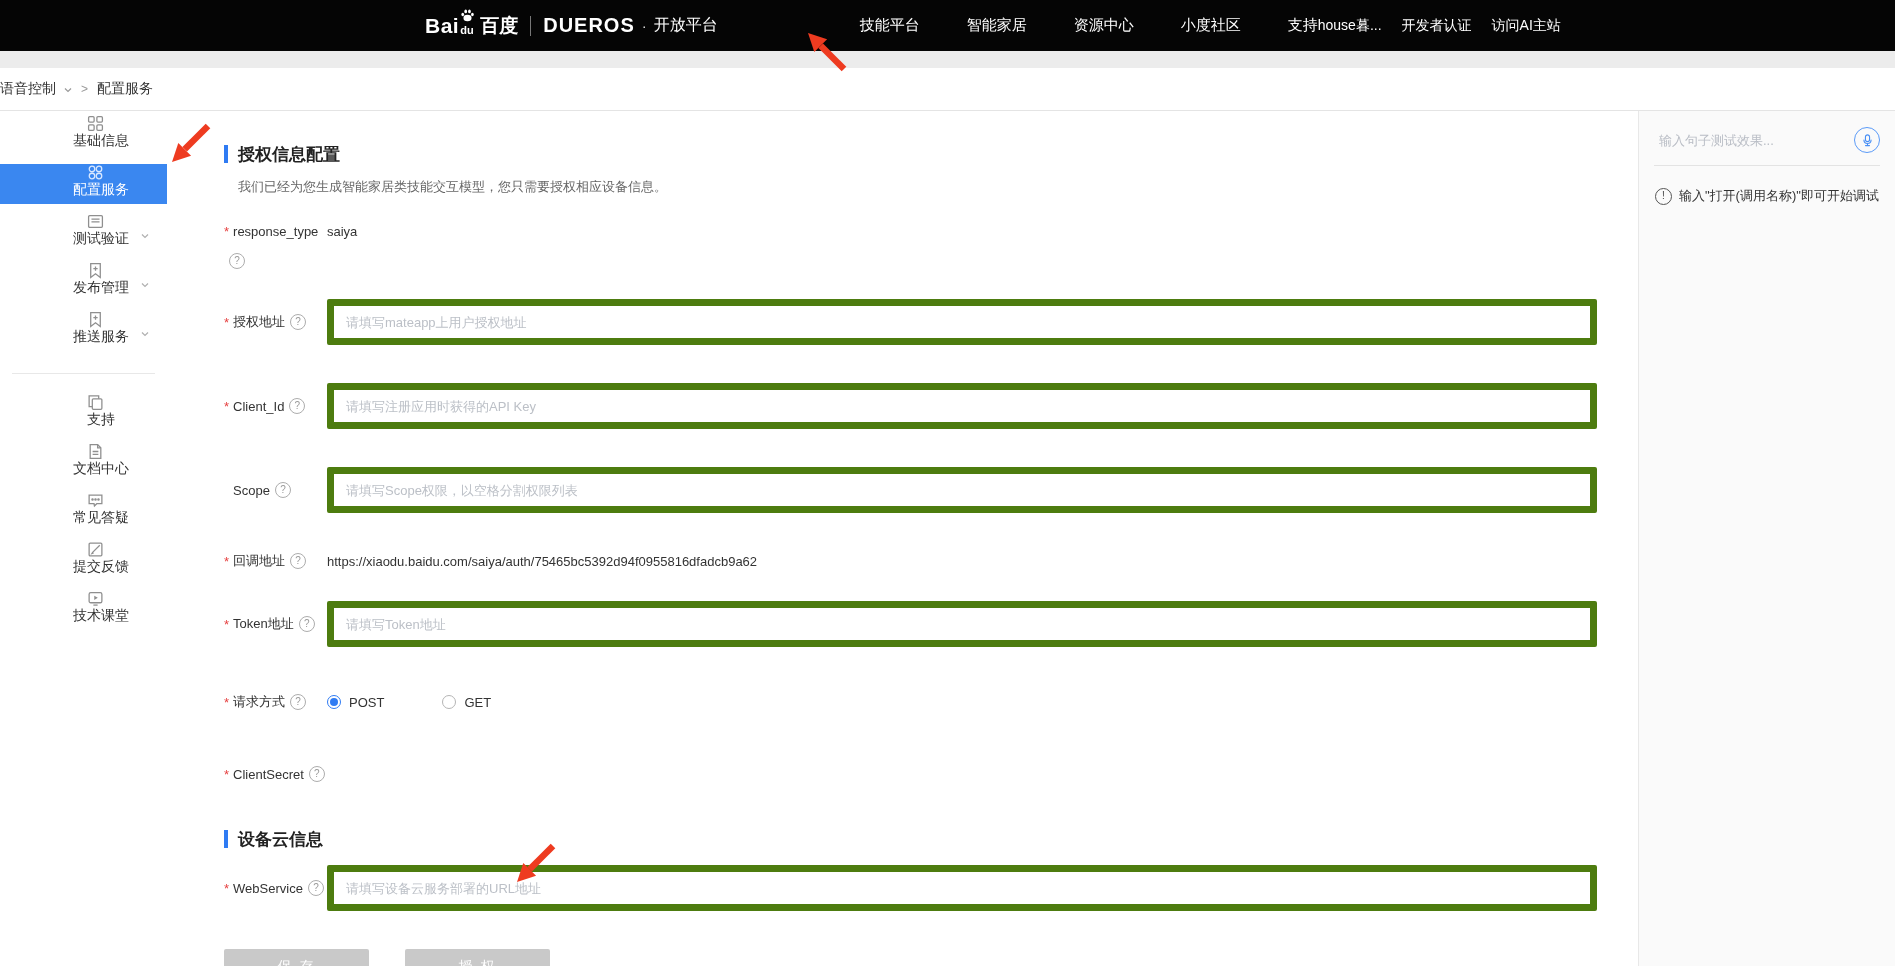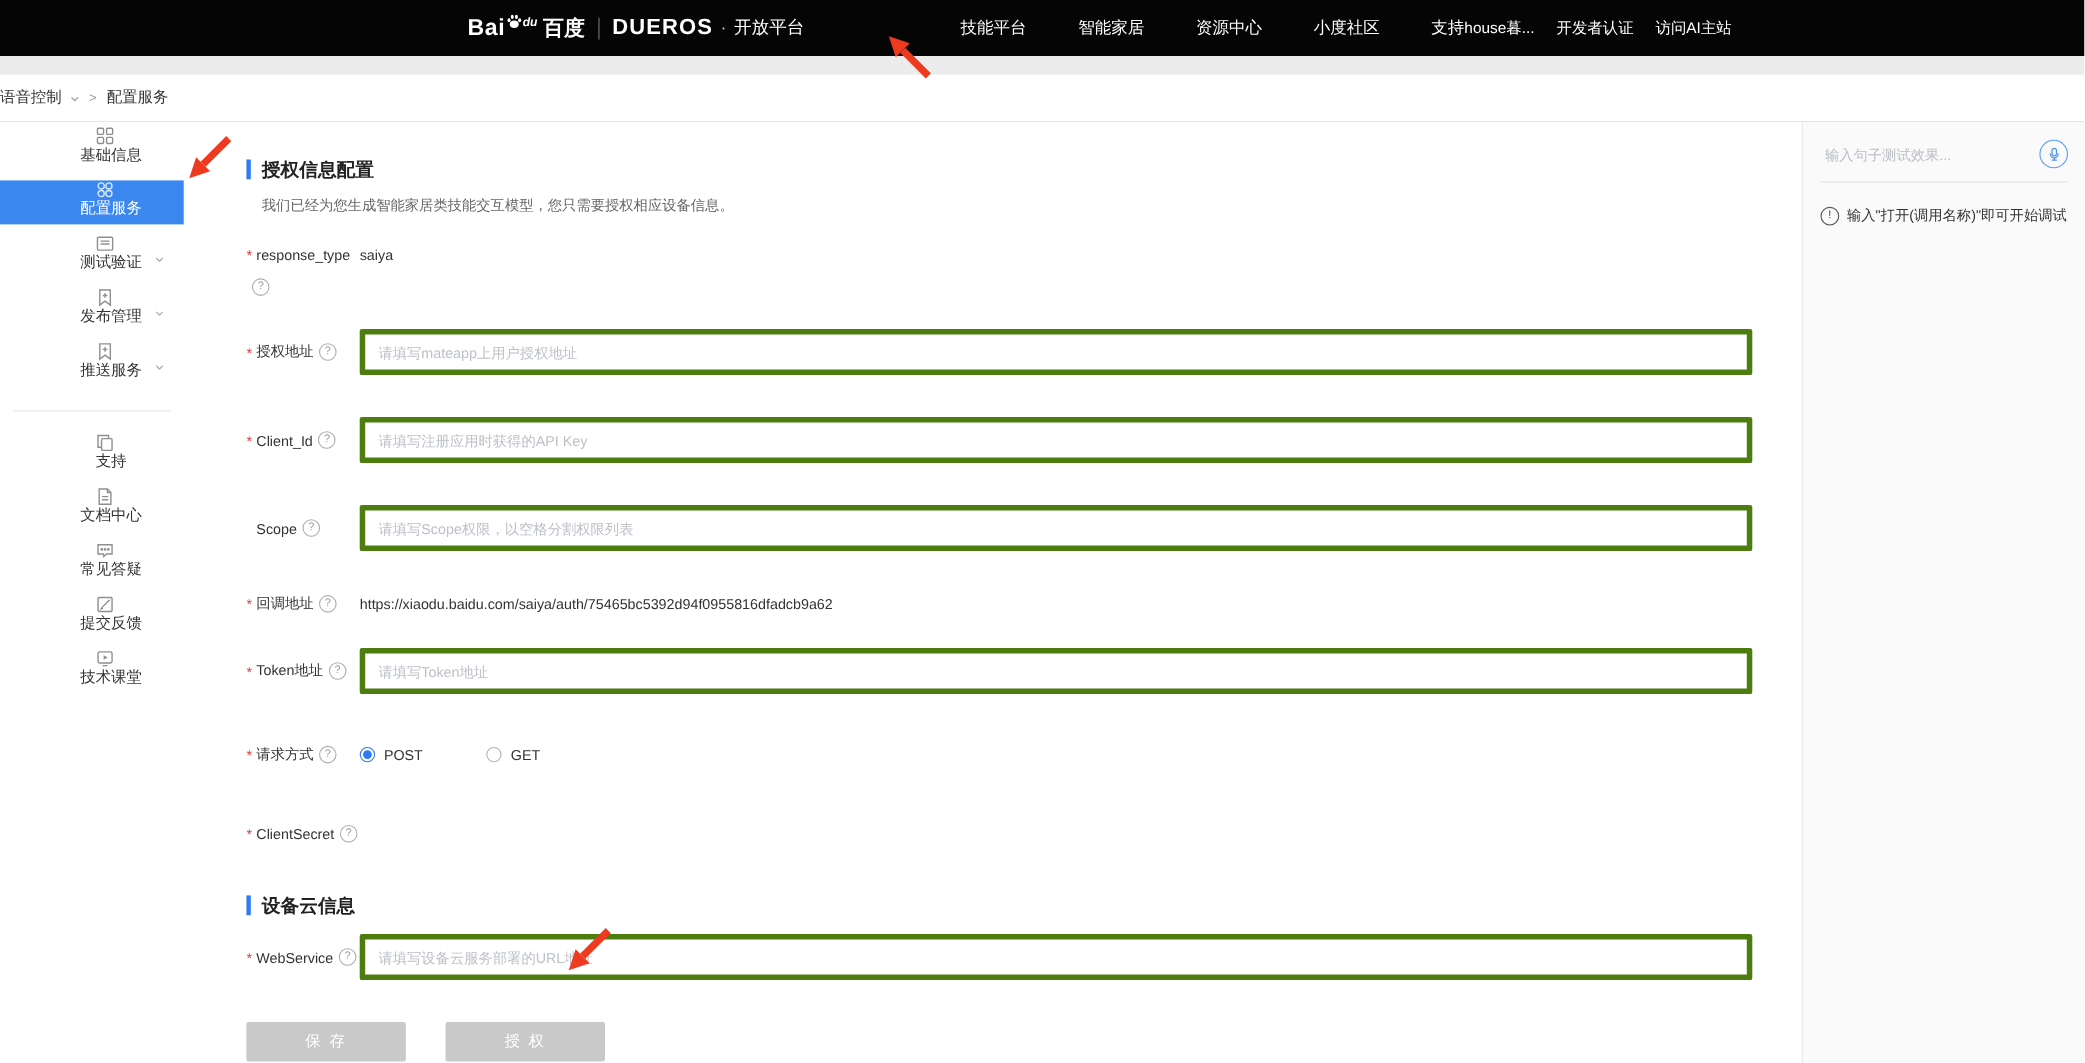--- a/index.html
+++ b/index.html
@@ -5,21 +5,21 @@
   html,body{margin:0;padding:0;}
   body{
     width:1895px;height:966px;overflow:hidden;position:relative;
     font-family:"Liberation Sans","DejaVu Sans",sans-serif;
     background:#ffffff;color:#333;
   }
   
   .navbar{height:51px;background:#050505;display:flex;align-items:center;color:#fff;}
   .logo{display:flex;align-items:center;margin-left:425px;white-space:nowrap;}
   .logo-bai{font-size:21px;font-weight:bold;letter-spacing:.5px;}
-  .du-stack{display:inline-flex;flex-direction:row;align-items:center;margin:-8px 2px 0 1px;font-style:italic;}
+  .du-stack{display:inline-flex;flex-direction:column;margin:-8px 2px 0 1px;}
   .du-stack .du{font-size:11px;font-weight:bold;line-height:9px;}
   .logo-cn{font-size:19px;font-weight:bold;margin-left:3px;}
   .logo-pipe{width:1px;height:20px;background:#777;margin:0 12px;}
   .logo-brand{font-size:20px;font-weight:bold;letter-spacing:1px;}
   .logo-dot{margin:0 7px;font-size:15px;color:#ddd;}
   .logo-suffix{font-size:16px;}
   .nav-items{display:flex;margin-left:142px;gap:47px;}
   .nav-item{font-size:15px;color:#fff;cursor:pointer;white-space:nowrap;}
   .nav-user{margin-left:auto;margin-right:414px;display:flex;align-items:center;gap:20px;font-size:14px;white-space:nowrap;}
   .nav-user span{cursor:pointer;}
@@ -47,21 +47,21 @@
   .form{margin-top:26px;}
   .row{display:flex;align-items:center;margin-bottom:38px;min-height:34px;}
   .row.slim{min-height:20px;}
   .row.resp{margin-bottom:12px;}
   .row.help-row{min-height:16px;margin-bottom:30px;}
   .row.cb{margin-bottom:30px;}
   .flabel{width:103px;flex:none;display:flex;align-items:center;font-size:13px;color:#333;}
   .req{color:#e64141;margin-right:4px;font-size:13px;}
   .req.hide{visibility:hidden;}
   .qmark{width:14px;height:14px;border:1px solid #adadad;border-radius:50%;font-size:10px;color:#999;display:inline-flex;align-items:center;justify-content:center;margin-left:5px;flex:none;cursor:pointer;line-height:1;}
-  .tinput{width:1232px;height:32px;border:5px solid #4d7c0f;border-radius:2px;padding:0 12px;font-size:13px;color:#333;outline:none;background:#fff;}
+  .tinput{width:1232px;height:32px;border:7px solid #4d7c0f;border-radius:2px;padding:0 12px;font-size:13px;color:#333;outline:none;background:#fff;}
   .tinput::placeholder{color:#bcc0c7;}
   .static-val{font-size:13px;color:#333;}
   .radio{display:flex;align-items:center;margin-right:58px;font-size:13px;color:#333;cursor:pointer;}
   .rdot{width:14px;height:14px;border-radius:50%;margin-right:8px;display:inline-flex;align-items:center;justify-content:center;box-sizing:border-box;}
   .rdot.on{border:1px solid #2f7bf3;background:#fff;}
   .rdot.on i{width:8px;height:8px;border-radius:50%;background:#2f7bf3;display:block;}
   .rdot.off{border:1px solid #b5b5b5;background:#fff;}
   .sec-title2{margin-bottom:16px;}
   .btns{display:flex;gap:36px;margin-top:38px;}
   .btn{width:145px;height:36px;background:#c9c9c9;color:#fff;font-size:14px;border:none;border-radius:2px;cursor:pointer;display:flex;align-items:center;justify-content:center;letter-spacing:2px;font-family:inherit;}

